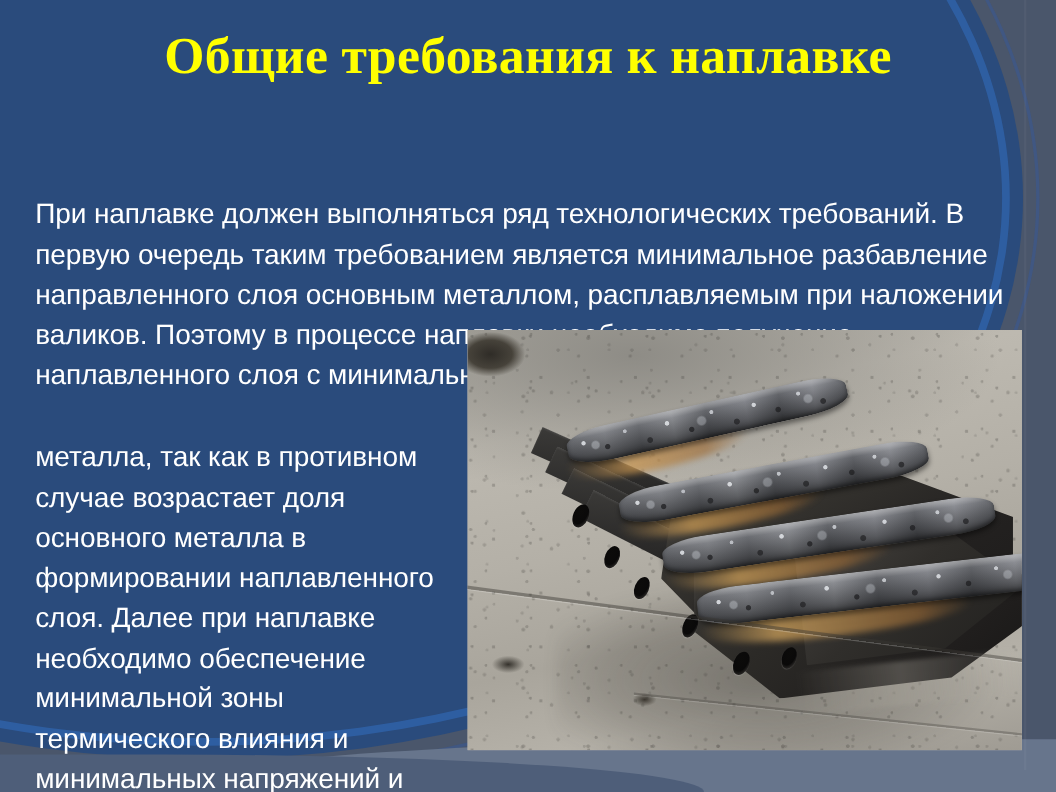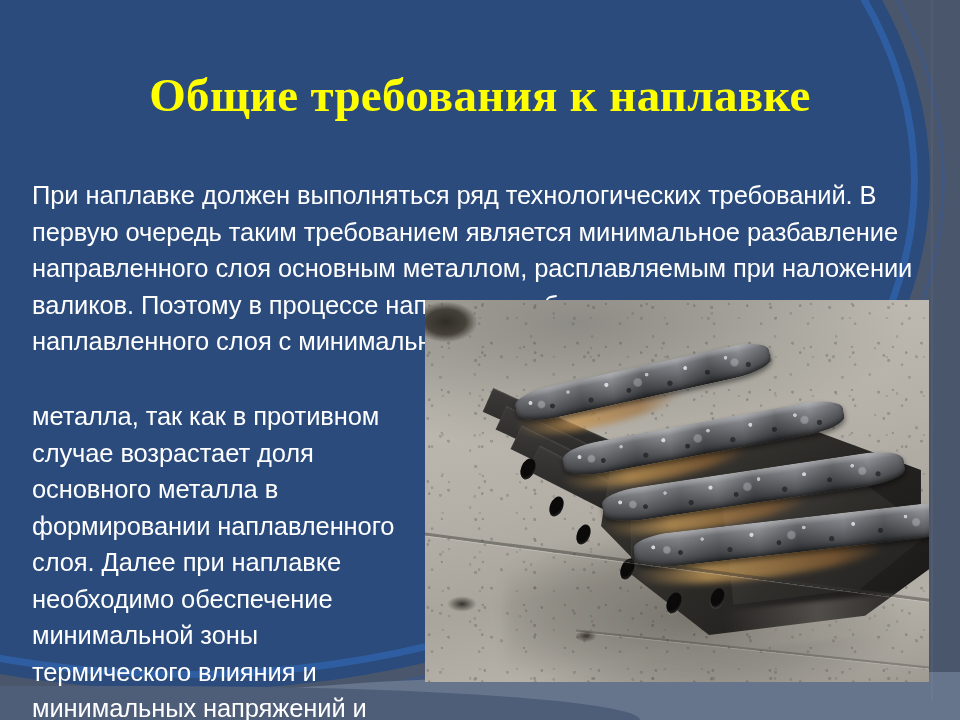--- a/index.html
+++ b/index.html
@@ -73,21 +73,20 @@
     position: absolute;
     left: 0; top: 22px;
     width: 960px;
     text-align: center;
     color: #ffff00;
     font-family: "Liberation Serif", "DejaVu Serif", serif;
     font-size: 47px;
     line-height: 58px;
     letter-spacing: .3px;
     white-space: nowrap;
-    margin-top: 44px;
   }
 
   
   .body-text {
     position: absolute;
     color: #ffffff;
     font-family: "Liberation Sans", sans-serif;
     font-size: 25.5px;
     line-height: 36.5px;
     letter-spacing: -.1px;

